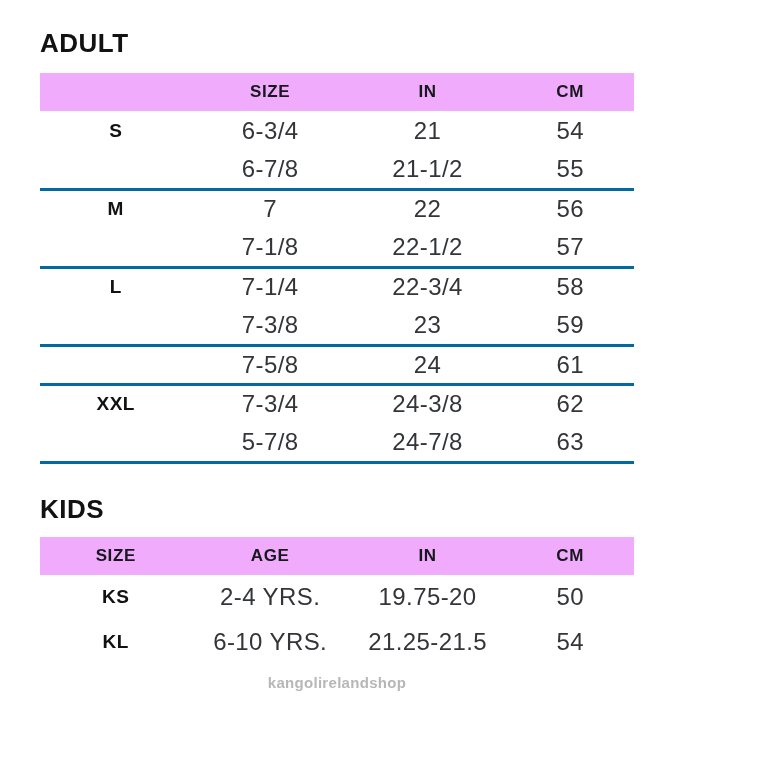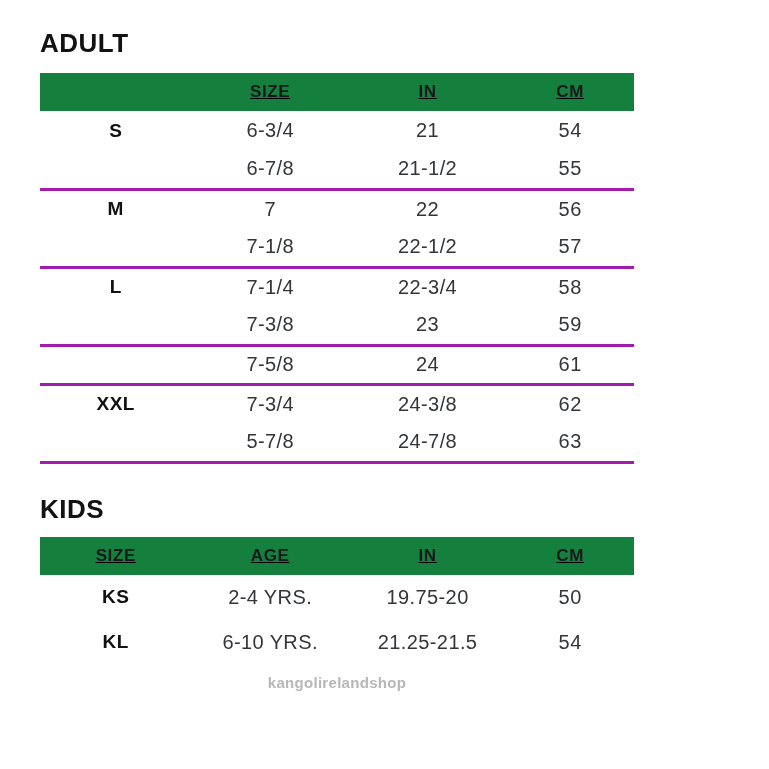--- a/index.html
+++ b/index.html
@@ -23,49 +23,48 @@
   }
   .adult-title { padding-top: 30px; margin-bottom: 17px; }
   .kids-title  { padding-top: 32px; margin-bottom: 15px; }
 
   table.size-table {
     width: 100%;
     border-collapse: collapse;
     table-layout: fixed;
   }
   table.size-table thead tr {
-    background: #15803d;
+    background: #f0abfc;
     height: 38px;
-    text-decoration: underline;
   }
   table.size-table th {
     font-size: 17px;
     font-weight: 700;
     color: #16181c;
     letter-spacing: 0.6px;
     text-align: center;
     vertical-align: middle;
   }
   table.size-table tbody tr { height: 39px; }
   table.kids tbody tr { height: 45px; }
   table.size-table td {
-    font-size: 20px;
+    font-size: 24px;
     font-weight: 400;
     color: #333538;
     text-align: center;
     vertical-align: middle;
     letter-spacing: 0.4px;
   }
   table.size-table td.row-label {
     font-weight: 700;
     color: #121212;
     font-size: 19px;
     letter-spacing: 0.5px;
   }
-  table.adult tbody tr.group-end { border-bottom: 3px solid #a21caf; }
+  table.adult tbody tr.group-end { border-bottom: 3px solid #0369a1; }
 
   .watermark {
     margin-top: 9px;
     text-align: center;
     font-size: 15px;
     font-weight: 600;
     color: #b7b7b7;
     letter-spacing: 0.3px;
   }
 </style>

